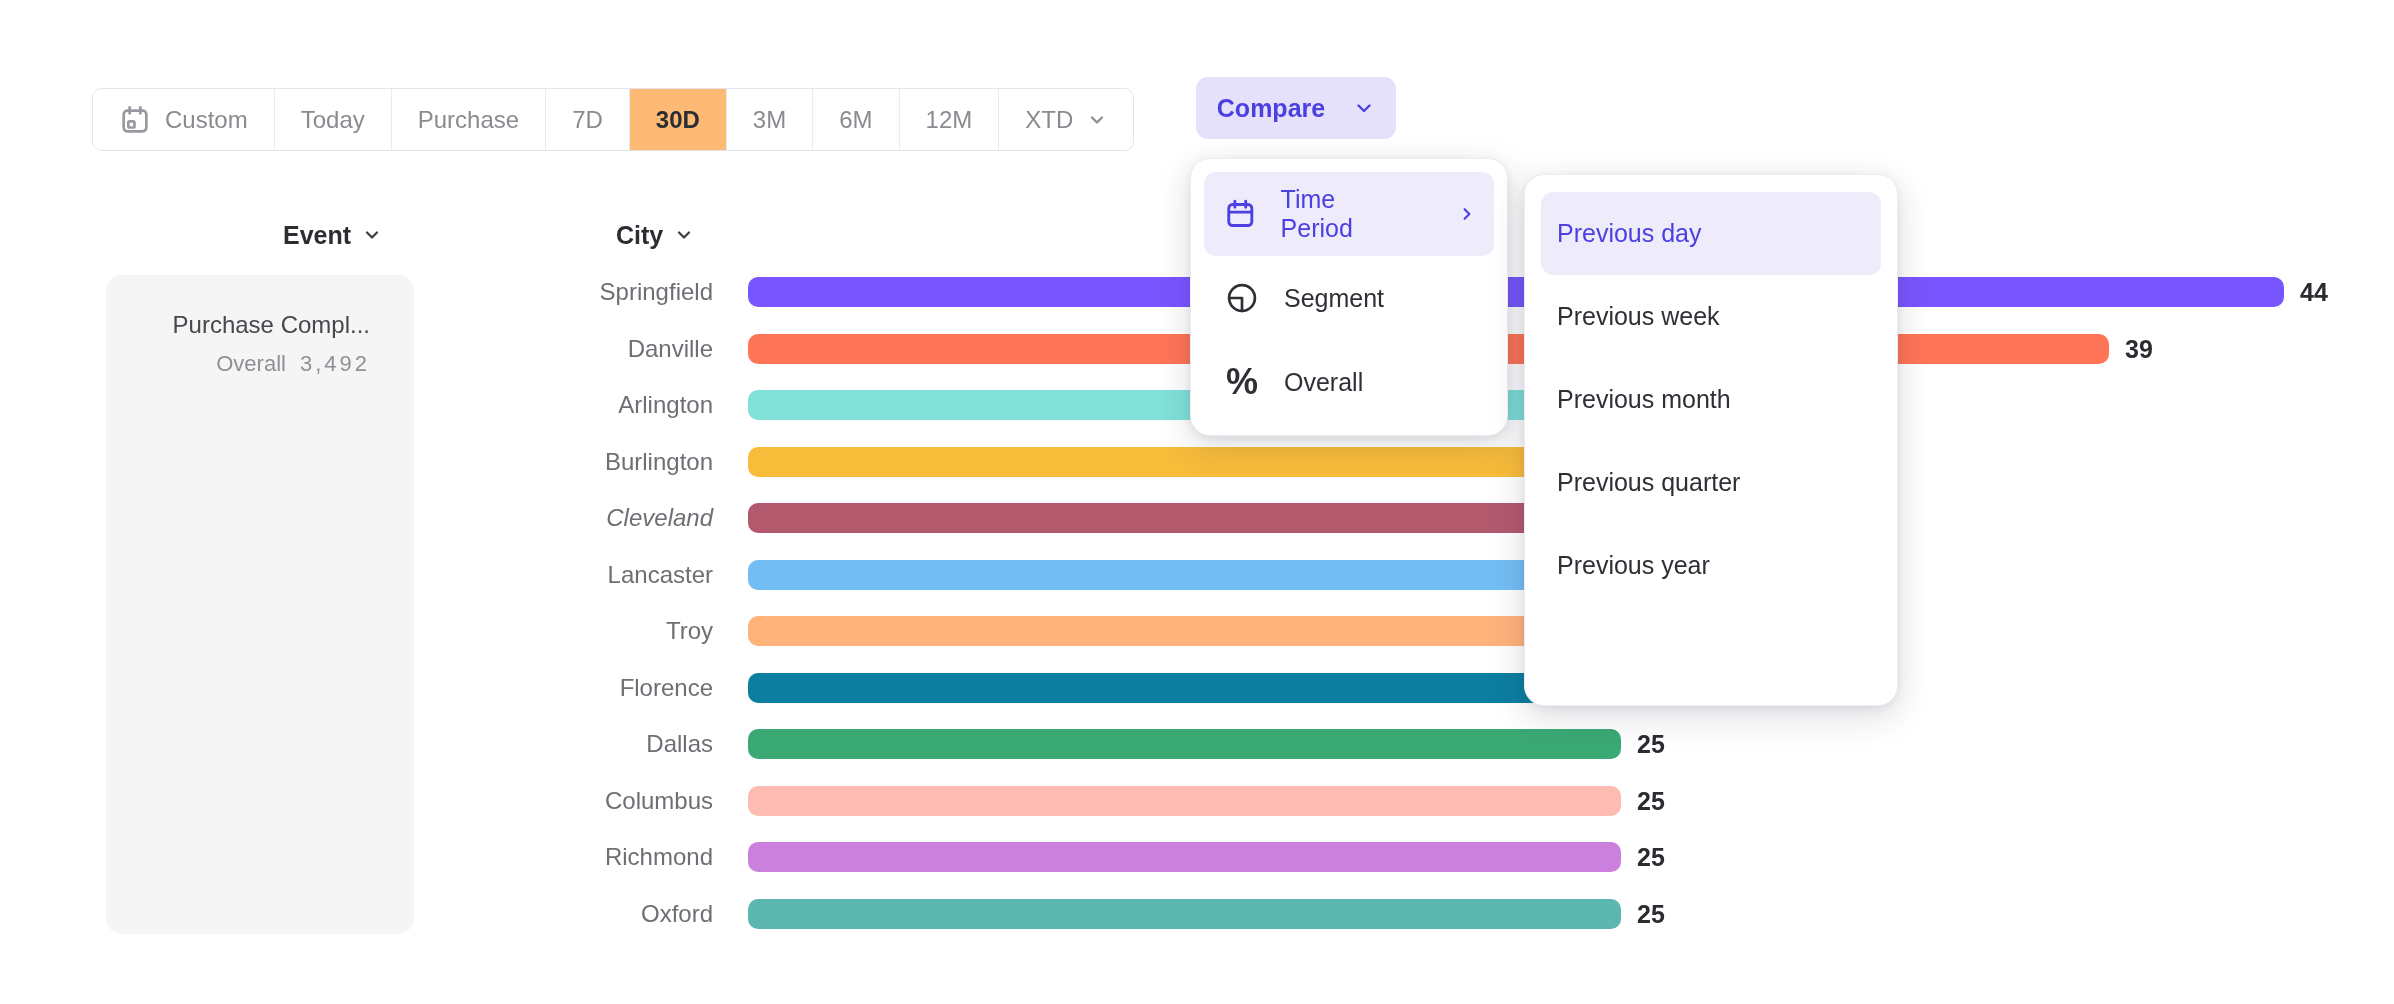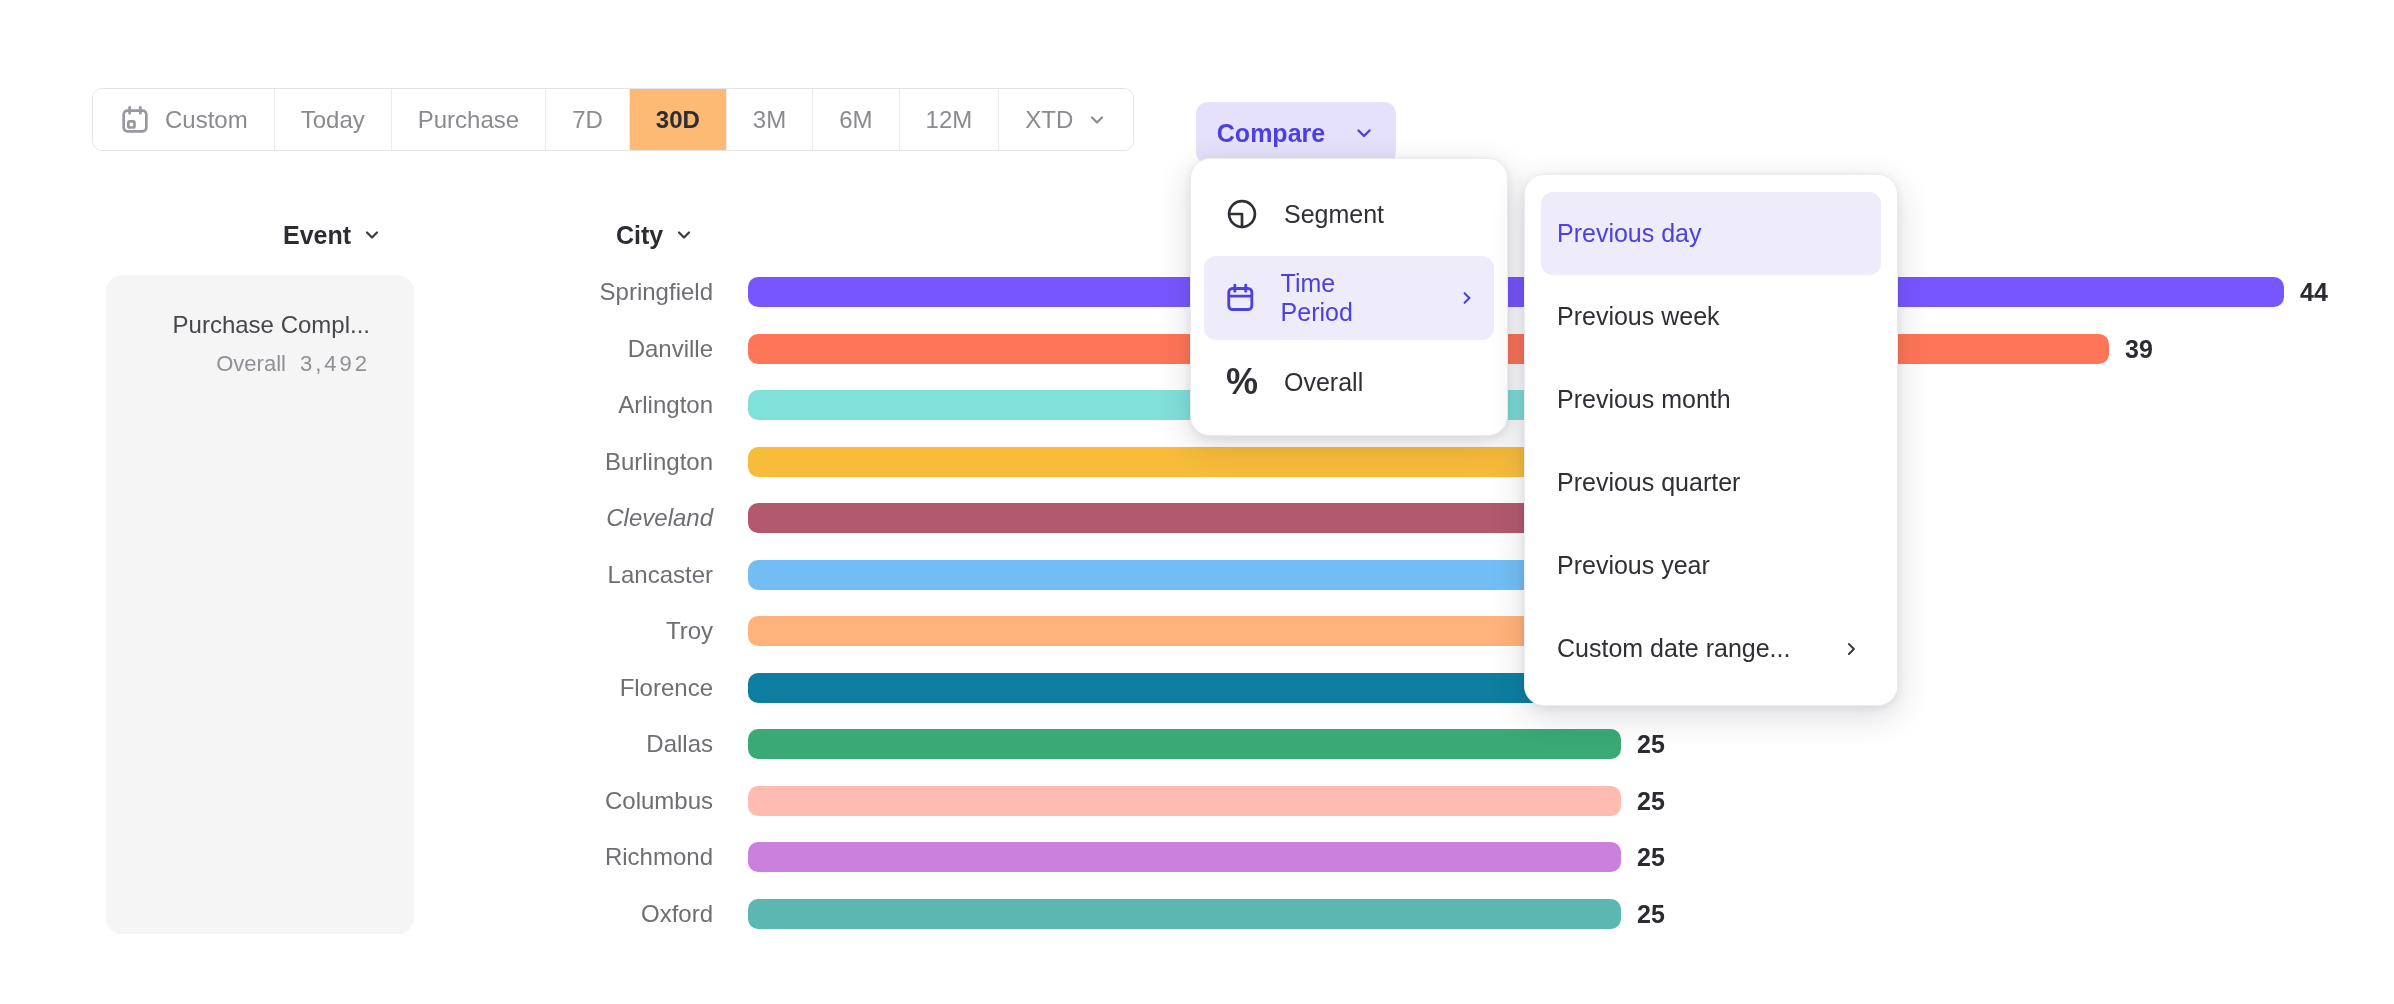--- a/index.html
+++ b/index.html
@@ -8,21 +8,21 @@
 
   
   .toolbar{position:absolute;left:92px;top:88px;height:63px;display:inline-flex;align-items:stretch;
            background:#ffffff;border:1px solid #e4e4e8;border-radius:10px;overflow:hidden;box-sizing:border-box;}
   .tb-btn{display:flex;align-items:center;gap:14px;padding:0 26px;background:#ffffff;border:none;
           border-right:1px solid #ebebee;font-family:inherit;font-size:24px;color:#8a8a90;cursor:pointer;white-space:nowrap;}
   .tb-btn:last-child{border-right:none;}
   .tb-btn.selected{background:#fdba74;color:#2c2c33;font-weight:700;}
   .tb-btn svg{display:block;}
 
-  .compare{position:absolute;left:1196px;top:102px;width:200px;height:62px;border:none;border-radius:12px;
+  .compare{position:absolute;left:1196px;top:77px;width:200px;height:62px;border:none;border-radius:12px;
            background:#e5e1fa;color:#4c40e0;font-family:inherit;font-size:25px;font-weight:700;
            display:flex;align-items:center;justify-content:center;gap:28px;cursor:pointer;}
 
   
   .col-header{position:absolute;display:flex;align-items:center;gap:12px;height:30px;
               font-size:25px;font-weight:700;color:#2c2c33;}
   .col-header.ev{left:283px;top:220px;}
   .col-header.ci{left:616px;top:220px;}
 
   
@@ -177,42 +177,42 @@
         <span class="bar-value" style="left: 1637px;">25</span>
       </div>
       <div class="bar-row" style="top: 899px;">
         <span class="bar-label">Oxford</span>
         <div class="bar" style="left: 748px; width: 873px; background: rgb(91, 183, 175);"></div>
         <span class="bar-value" style="left: 1637px;">25</span>
       </div>
     </div>
 
   <div class="menu menu1">
-      <div class="menu-item">
-        <svg width="36" height="36" viewBox="0 0 24 24" stroke="#2f2f36" stroke-width="1.8" stroke-linecap="round" stroke-linejoin="round" fill="none">
-          <circle cx="12" cy="12" r="8.6" fill="none"></circle>
-          <path d="M3.4 12 L12 12 L12 20.6" fill="none"></path>
-        </svg>
-        <span>Segment</span>
-        <span class="grow"></span>
-      </div>
       <div class="menu-item hl">
         <svg width="34" height="34" viewBox="0 0 24 24" stroke="#4c40e0" stroke-width="2.1" stroke-linecap="round" stroke-linejoin="round" fill="none">
           <rect x="3.5" y="5" width="17" height="15.5" rx="2.8" fill="none"></rect>
           <line x1="8" y1="2.5" x2="8" y2="7"></line>
           <line x1="16" y1="2.5" x2="16" y2="7"></line>
           <line x1="4" y1="10.6" x2="20" y2="10.6"></line>
         </svg>
         <span>Time Period</span>
         <span class="grow"></span>
         <svg width="20" height="20" viewBox="0 0 24 24" stroke="#4c40e0" stroke-width="2.6" stroke-linecap="round" stroke-linejoin="round" fill="none">
           <path d="M9.5 6 L15.5 12 L9.5 18" fill="none"></path>
         </svg>
       </div>
       <div class="menu-item">
+        <svg width="36" height="36" viewBox="0 0 24 24" stroke="#2f2f36" stroke-width="1.8" stroke-linecap="round" stroke-linejoin="round" fill="none">
+          <circle cx="12" cy="12" r="8.6" fill="none"></circle>
+          <path d="M3.4 12 L12 12 L12 20.6" fill="none"></path>
+        </svg>
+        <span>Segment</span>
+        <span class="grow"></span>
+      </div>
+      <div class="menu-item">
         <span class="pct">%</span>
         <span>Overall</span>
         <span class="grow"></span>
       </div>
     </div>
   <div class="menu menu2">
       <div class="menu-item hl">
         <span>Previous day</span>
         <span class="grow"></span>
       </div>
@@ -225,21 +225,14 @@
         <span class="grow"></span>
       </div>
       <div class="menu-item">
         <span>Previous quarter</span>
         <span class="grow"></span>
       </div>
       <div class="menu-item">
         <span>Previous year</span>
         <span class="grow"></span>
       </div>
-      <div class="menu-item">
-        <span>Custom date range...</span>
-        <span class="grow"></span>
-        <svg width="20" height="20" viewBox="0 0 24 24" stroke="#3a3a40" stroke-width="2.4" stroke-linecap="round" stroke-linejoin="round" fill="none">
-          <path d="M9.5 6 L15.5 12 L9.5 18" fill="none"></path>
-        </svg>
-      </div>
     </div>
 </div>
 
 </body></html>

